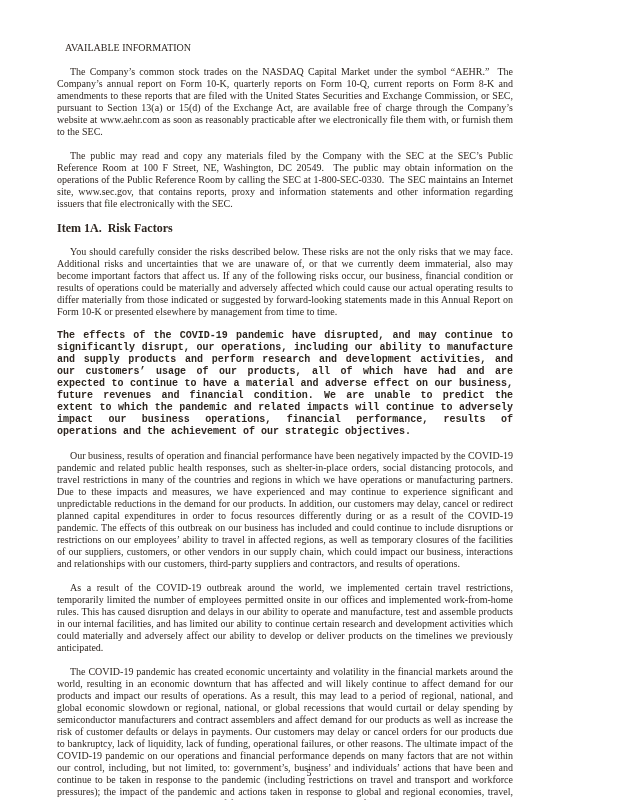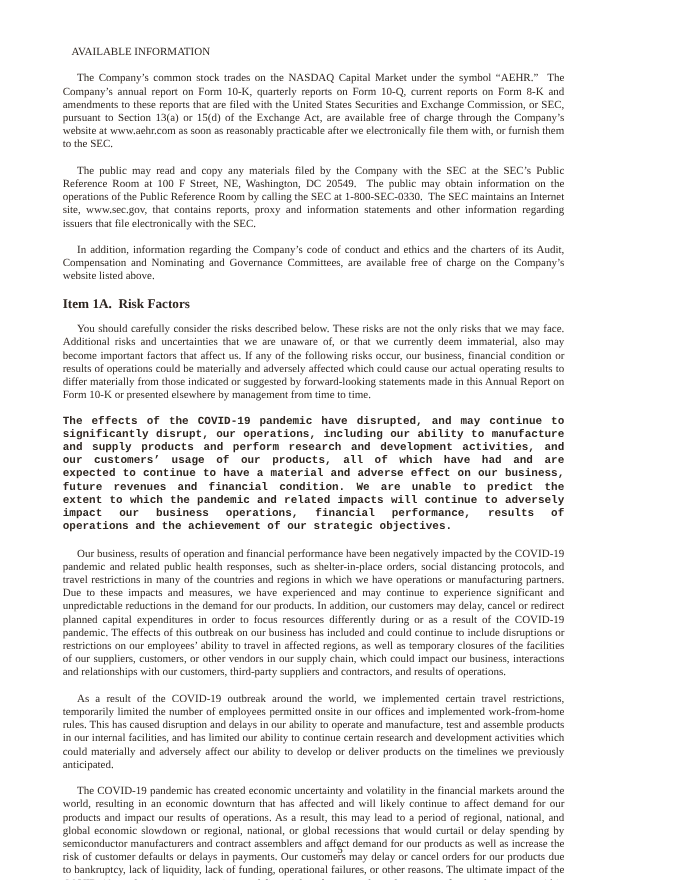--- a/index.html
+++ b/index.html
@@ -70,21 +70,20 @@
 <body>
 
 <div class="page doc">
 
   <h2 class="sec-heading">AVAILABLE INFORMATION</h2>
 
   <p class="indent"><span>The Company’s common stock trades on the NASDAQ Capital Market under the symbol “AEHR.”  The Company’s annual report on Form 10-K, quarterly reports on Form 10-Q, current reports on Form 8-K and amendments to these reports that are filed with the United States Securities and Exchange Commission, or SEC, pursuant to Section 13(a) or 15(d) of the Exchange Act, are available free of charge through the Company’s website at </span><a class="doclink">www.aehr.com</a><span> as soon as reasonably practicable after we electronically file them with, or furnish them to the SEC.</span></p>
 
   <p class="indent"><span>The public may read and copy any materials filed by the Company with the SEC at the SEC’s Public Reference Room at 100 F Street, NE, Washington, DC 20549.  The public may obtain information on the operations of the Public Reference Room by calling the SEC at 1-800-SEC-0330.  The SEC maintains an Internet site, </span><a class="doclink">www.sec.gov</a><span>, that contains reports, proxy and information statements and other information regarding issuers that file electronically with the SEC.</span></p>
 
-  <p class="indent">In addition, information regarding the Company’s code of conduct and ethics and the charters of its Audit, Compensation and Nominating and Governance Committees, are available free of charge on the Company’s website listed above.</p>
 
   <h2 class="item-heading">Item 1A.  Risk Factors</h2>
 
   <p class="indent">You should carefully consider the risks described below. These risks are not the only risks that we may face. Additional risks and uncertainties that we are unaware of, or that we currently deem immaterial, also may become important factors that affect us. If any of the following risks occur, our business, financial condition or results of operations could be materially and adversely affected which could cause our actual operating results to differ materially from those indicated or suggested by forward-looking statements made in this Annual Report on Form 10-K or presented elsewhere by management from time to time.</p>
 
   <p class="bold-lead">The effects of the COVID-19 pandemic have disrupted, and may continue to significantly disrupt, our operations, including our ability to manufacture and supply products and perform research and development activities, and our customers’ usage of our products, all of which have had and are expected to continue to have a material and adverse effect on our business, future revenues and financial condition. We are unable to predict the extent to which the pandemic and related impacts will continue to adversely impact our business operations, financial performance, results of operations and the achievement of our strategic objectives.</p>
 
   <p class="indent">Our business, results of operation and financial performance have been negatively impacted by the COVID-19 pandemic and related public health responses, such as shelter-in-place orders, social distancing protocols, and travel restrictions in many of the countries and regions in which we have operations or manufacturing partners. Due to these impacts and measures, we have experienced and may continue to experience significant and unpredictable reductions in the demand for our products. In addition, our customers may delay, cancel or redirect planned capital expenditures in order to focus resources differently during or as a result of the COVID-19 pandemic. The effects of this outbreak on our business has included and could continue to include disruptions or restrictions on our employees’ ability to travel in affected regions, as well as temporary closures of the facilities of our suppliers, customers, or other vendors in our supply chain, which could impact our business, interactions and relationships with our customers, third-party suppliers and contractors, and results of operations.</p>
 
   <p class="indent">As a result of the COVID-19 outbreak around the world, we implemented certain travel restrictions, temporarily limited the number of employees permitted onsite in our offices and implemented work-from-home rules. This has caused disruption and delays in our ability to operate and manufacture, test and assemble products in our internal facilities, and has limited our ability to continue certain research and development activities which could materially and adversely affect our ability to develop or deliver products on the timelines we previously anticipated.</p>

